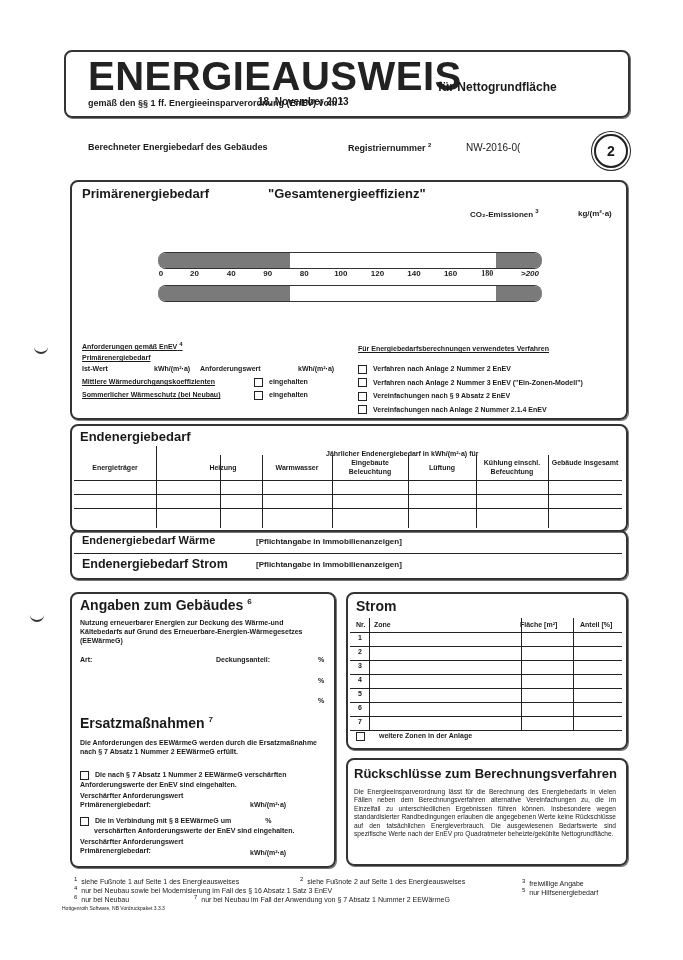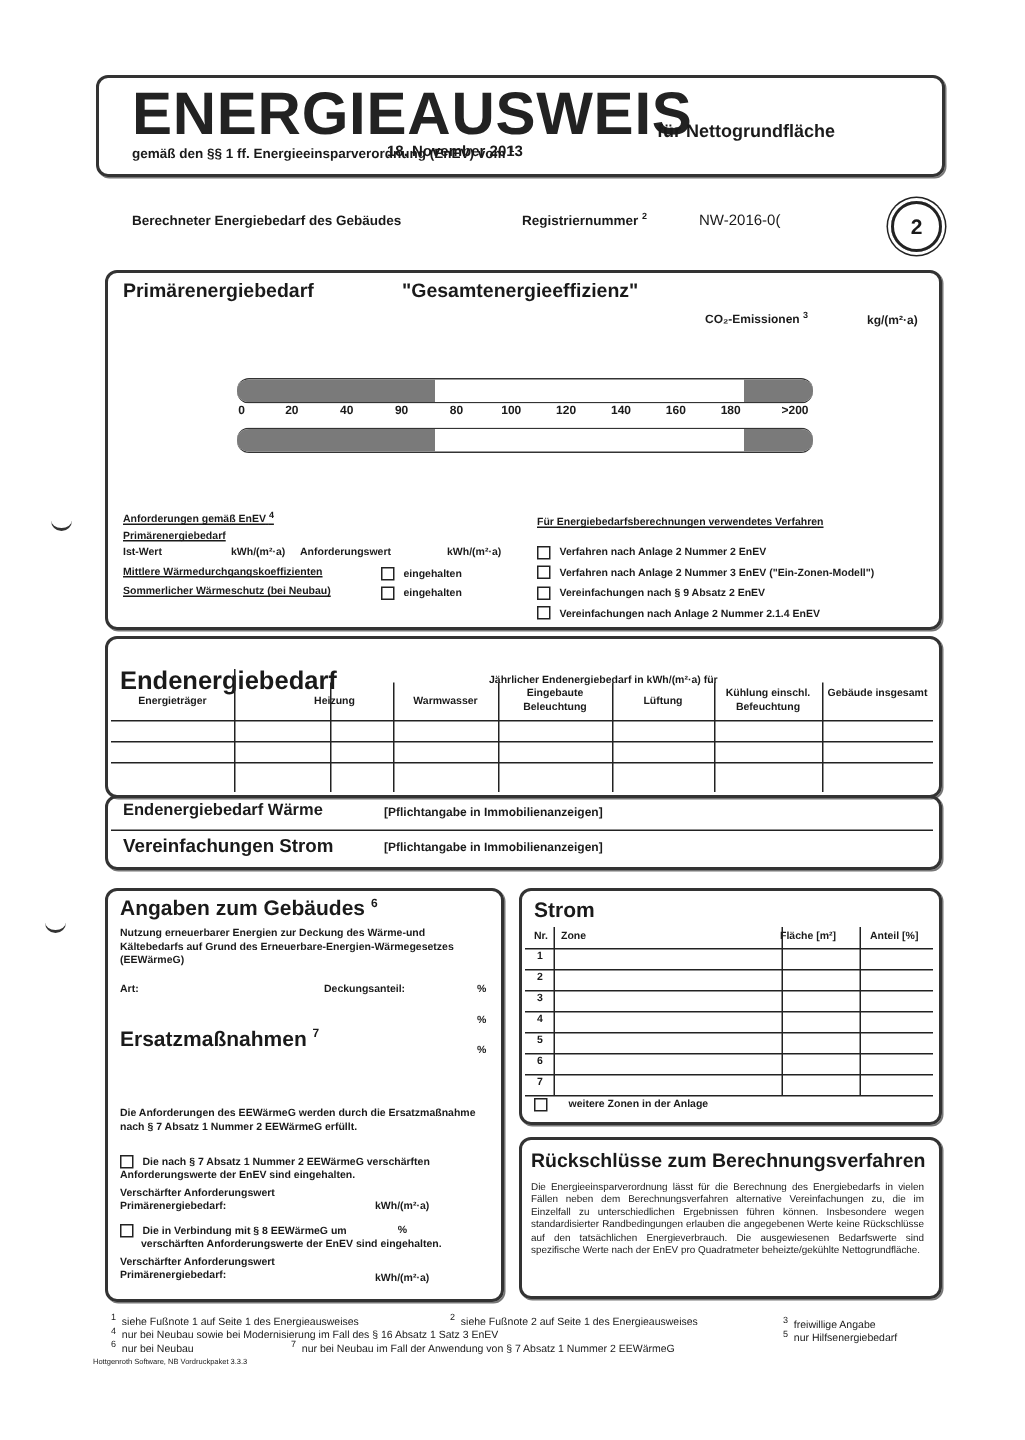--- a/index.html
+++ b/index.html
@@ -82,22 +82,22 @@
   <div id="ticks">
       <div class="tick" style="left: 3px;">0</div>
       <div class="tick" style="left: 36.5714px;">20</div>
       <div class="tick" style="left: 73.1429px;">40</div>
       <div class="tick" style="left: 109.714px;">90</div>
       <div class="tick" style="left: 146.286px;">80</div>
       <div class="tick" style="left: 182.857px;">100</div>
       <div class="tick" style="left: 219.429px;">120</div>
       <div class="tick" style="left: 256px;">140</div>
       <div class="tick" style="left: 292.571px;">160</div>
-      <div class="tick" style="left: 329.143px;">180</div>
-      <div class="tick" style="left: 372px;">&gt;200</div>
+      <div class="tick" style="left: 329.143px; font-family: Liberation Serif, serif;">180</div>
+      <div class="tick" style="left: 372px; font-style: italic;">&gt;200</div>
     </div>
 </div>
 
 <div class="abs tiny b u" style="left:82px;top:341px;"><span>Anforderungen gemäß EnEV</span> <sup>4</sup></div>
 <div class="abs tiny b u" style="left:82px;top:354px;">Primärenergiebedarf</div>
 <div class="abs tiny b" style="left:82px;top:365px;">Ist-Wert</div>
 <div class="abs tiny b" style="left:154px;top:365px;">kWh/(m²·a)</div>
 <div class="abs tiny b" style="left:200px;top:365px;">Anforderungswert</div>
 <div class="abs tiny b" style="left:298px;top:365px;">kWh/(m²·a)</div>
 <div class="abs tiny b u" style="left:82px;top:378px;">Mittlere Wärmedurchgangskoeffizienten</div>
@@ -107,21 +107,21 @@
 
 <div class="abs tiny b u" style="left:358px;top:345px;">Für Energiebedarfsberechnungen verwendetes Verfahren</div>
 <div class="abs tiny b" style="left:358px;top:362px;line-height:13.5px;">
   <div><span class="cb"></span><span>Verfahren nach Anlage 2 Nummer 2 EnEV</span></div>
   <div><span class="cb"></span><span>Verfahren nach Anlage 2 Nummer 3 EnEV ("Ein-Zonen-Modell")</span></div>
   <div><span class="cb"></span><span>Vereinfachungen nach § 9 Absatz 2 EnEV</span></div>
   <div><span class="cb"></span><span>Vereinfachungen nach Anlage 2 Nummer 2.1.4 EnEV</span></div>
 </div>
 
 <div class="box" id="end"></div>
-<div class="abs b" style="left:80px;top:444px;font-size:17px;">Endenergiebedarf</div>
+<div class="abs b" style="left:80px;top:429px;font-size:13px;">Endenergiebedarf</div>
 <div class="abs tiny b" style="left:326px;top:450px;">Jährlicher Endenergiebedarf in kWh/(m²·a) für</div>
 <div id="end-table">
     <div class="vline" style="left: 156px; top: 446px; height: 82px;"></div>
     <div class="vline" style="left: 220px; top: 455px; height: 73px;"></div>
     <div class="vline" style="left: 262px; top: 455px; height: 73px;"></div>
     <div class="vline" style="left: 332px; top: 455px; height: 73px;"></div>
     <div class="vline" style="left: 408px; top: 455px; height: 73px;"></div>
     <div class="vline" style="left: 476px; top: 455px; height: 73px;"></div>
     <div class="vline" style="left: 548px; top: 455px; height: 73px;"></div>
     <div class="abs tiny b" style="left: 74px; width: 82px; top: 463px; text-align: center; line-height: 9px;">Energieträger</div>
@@ -160,33 +160,33 @@
       <span class="abs tiny" style="left: 262px;"></span>
       <span class="abs tiny" style="left: 338px;"></span>
       <span class="abs tiny" style="left: 406px;"></span>
     </div>
   </div>
 
 <div class="box" id="endwarm"></div>
 <div class="hline" style="left:74px;top:553px;width:548px;"></div>
 <div class="abs b" style="left:82px;top:534px;font-size:11px;">Endenergiebedarf Wärme</div>
 <div class="abs small b" style="left:256px;top:537px;">[Pflichtangabe in Immobilienanzeigen]</div>
-<div class="abs b" style="left:82px;top:557px;font-size:12.5px;">Vereinfachungen Strom</div>
+<div class="abs b" style="left:82px;top:557px;font-size:12.5px;">Endenergiebedarf Strom</div>
 <div class="abs small b" style="left:256px;top:560px;">[Pflichtangabe in Immobilienanzeigen]</div>
 
 <div class="box" id="eew"></div>
 <div class="abs b" style="left:80px;top:597px;font-size:14px;"><span>Angaben zum Gebäudes</span> <sup style="font-size:8px;">6</sup></div>
 <div class="abs tiny b" style="left:80px;top:618px;width:240px;line-height:9px;">Nutzung erneuerbarer Energien zur Deckung des Wärme-und Kältebedarfs auf Grund des Erneuerbare-Energien-Wärmegesetzes (EEWärmeG)</div>
 <div class="abs tiny b" style="left:80px;top:656px;">Art:</div>
 <div class="abs tiny b" style="left:216px;top:656px;">Deckungsanteil:</div>
 <div class="abs tiny b" style="left:318px;top:656px;">%</div>
 <div class="abs tiny b" style="left:318px;top:677px;">%</div>
 <div class="abs tiny b" style="left:318px;top:697px;">%</div>
 
-<div class="abs b" style="left:80px;top:684px;font-size:14px;"><span>Ersatzmaßnahmen</span> <sup style="font-size:8px;">7</sup></div>
+<div class="abs b" style="left:80px;top:715px;font-size:14px;"><span>Ersatzmaßnahmen</span> <sup style="font-size:8px;">7</sup></div>
 <div class="abs tiny b" style="left:80px;top:738px;width:240px;line-height:9px;">Die Anforderungen des EEWärmeG werden durch die Ersatzmaßnahme nach § 7 Absatz 1 Nummer 2 EEWärmeG erfüllt.</div>
 <div class="abs tiny b" style="left:80px;top:770px;width:248px;line-height:9px;"><span class="cb"></span><span>Die nach § 7 Absatz 1 Nummer 2 EEWärmeG verschärften Anforderungswerte der EnEV sind eingehalten.</span></div>
 <div class="abs tiny b" style="left:80px;top:792px;">Verschärfter Anforderungswert</div>
 <div class="abs tiny b" style="left:80px;top:801px;">Primärenergiebedarf:</div>
 <div class="abs tiny b" style="left:250px;top:801px;">kWh/(m²·a)</div>
 <div class="abs tiny b" style="left:80px;top:816px;width:248px;line-height:9px;"><span class="cb"></span><span>Die in Verbindung mit § 8 EEWärmeG um</span><span style="margin-left:34px;">%</span><br><span style="margin-left:14px;">verschärften Anforderungswerte der EnEV sind eingehalten.</span></div>
 <div class="abs tiny b" style="left:80px;top:838px;">Verschärfter Anforderungswert</div>
 <div class="abs tiny b" style="left:80px;top:847px;">Primärenergiebedarf:</div>
 <div class="abs tiny b" style="left:250px;top:849px;">kWh/(m²·a)</div>
 

